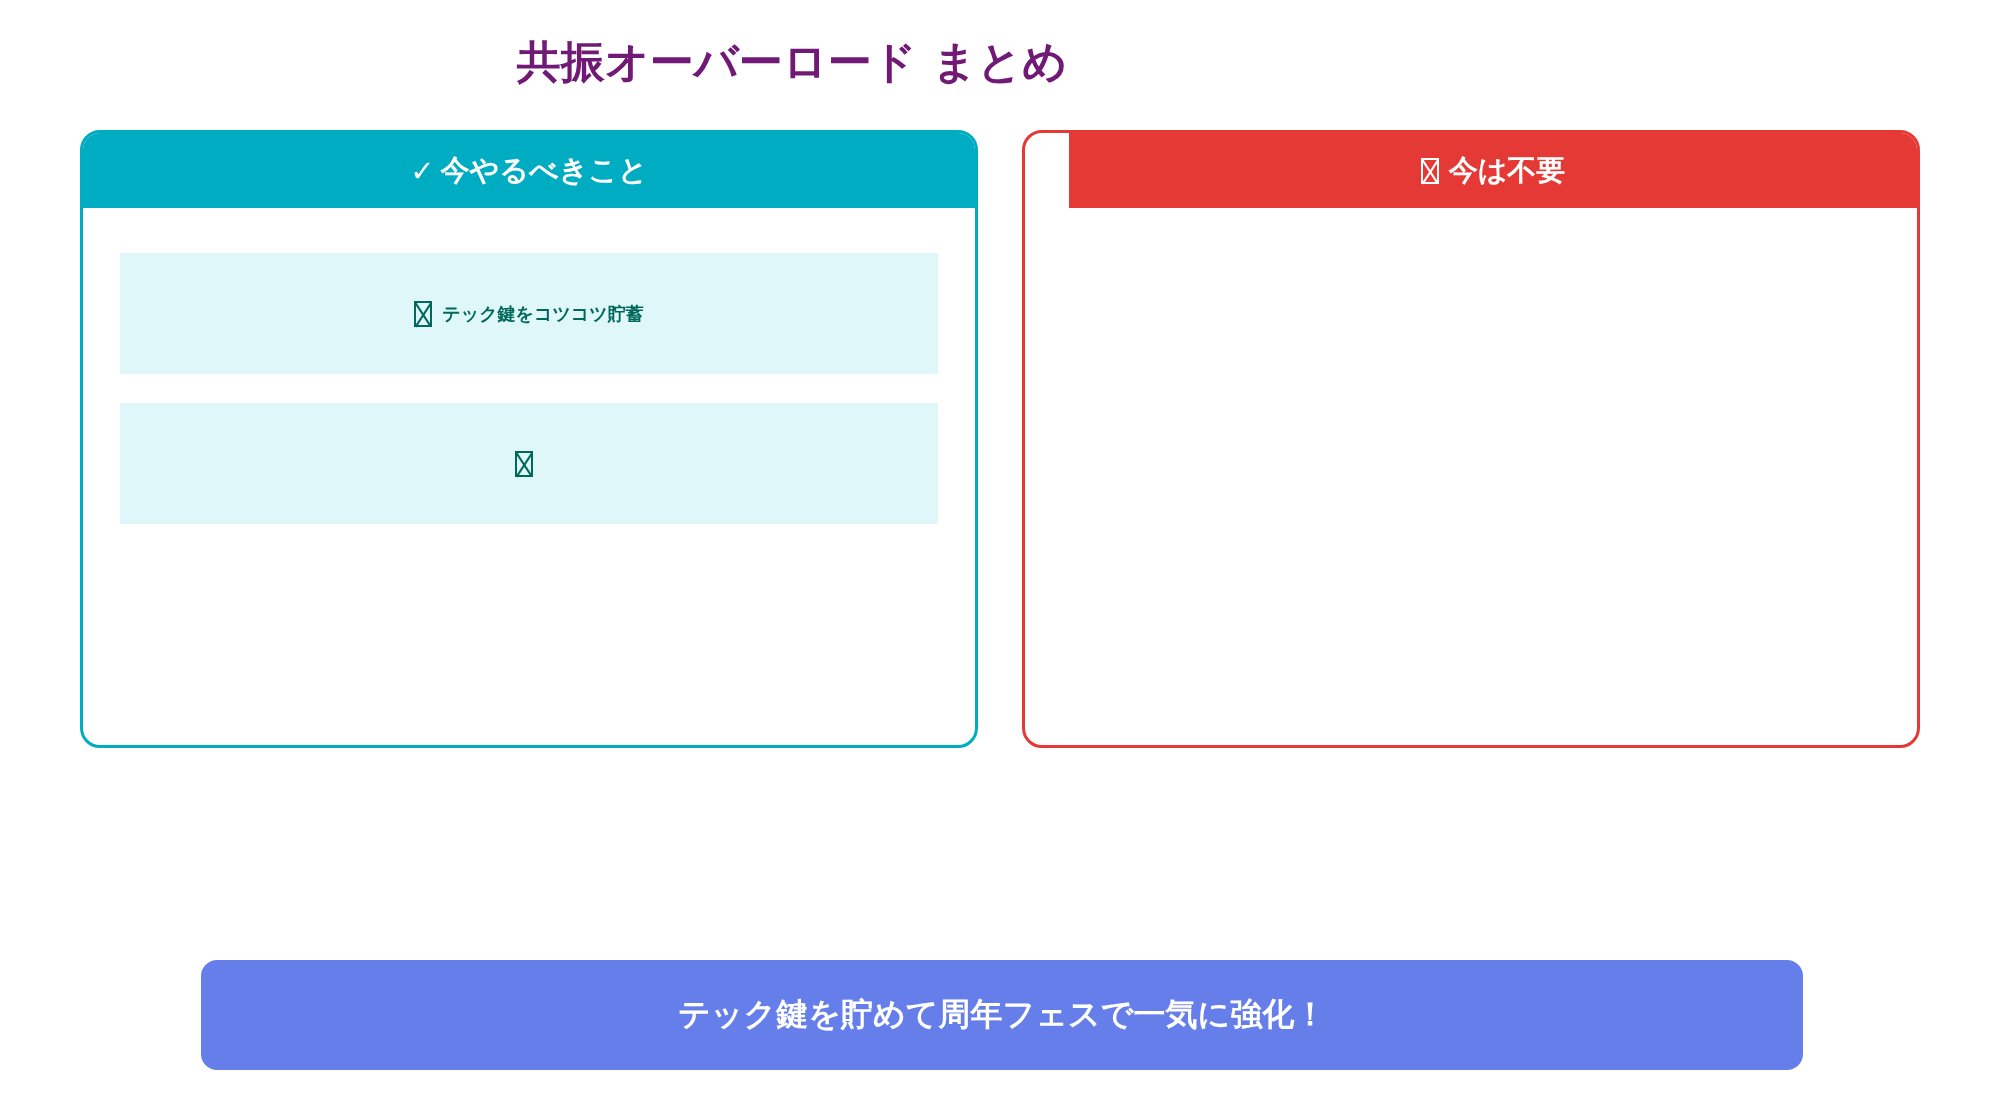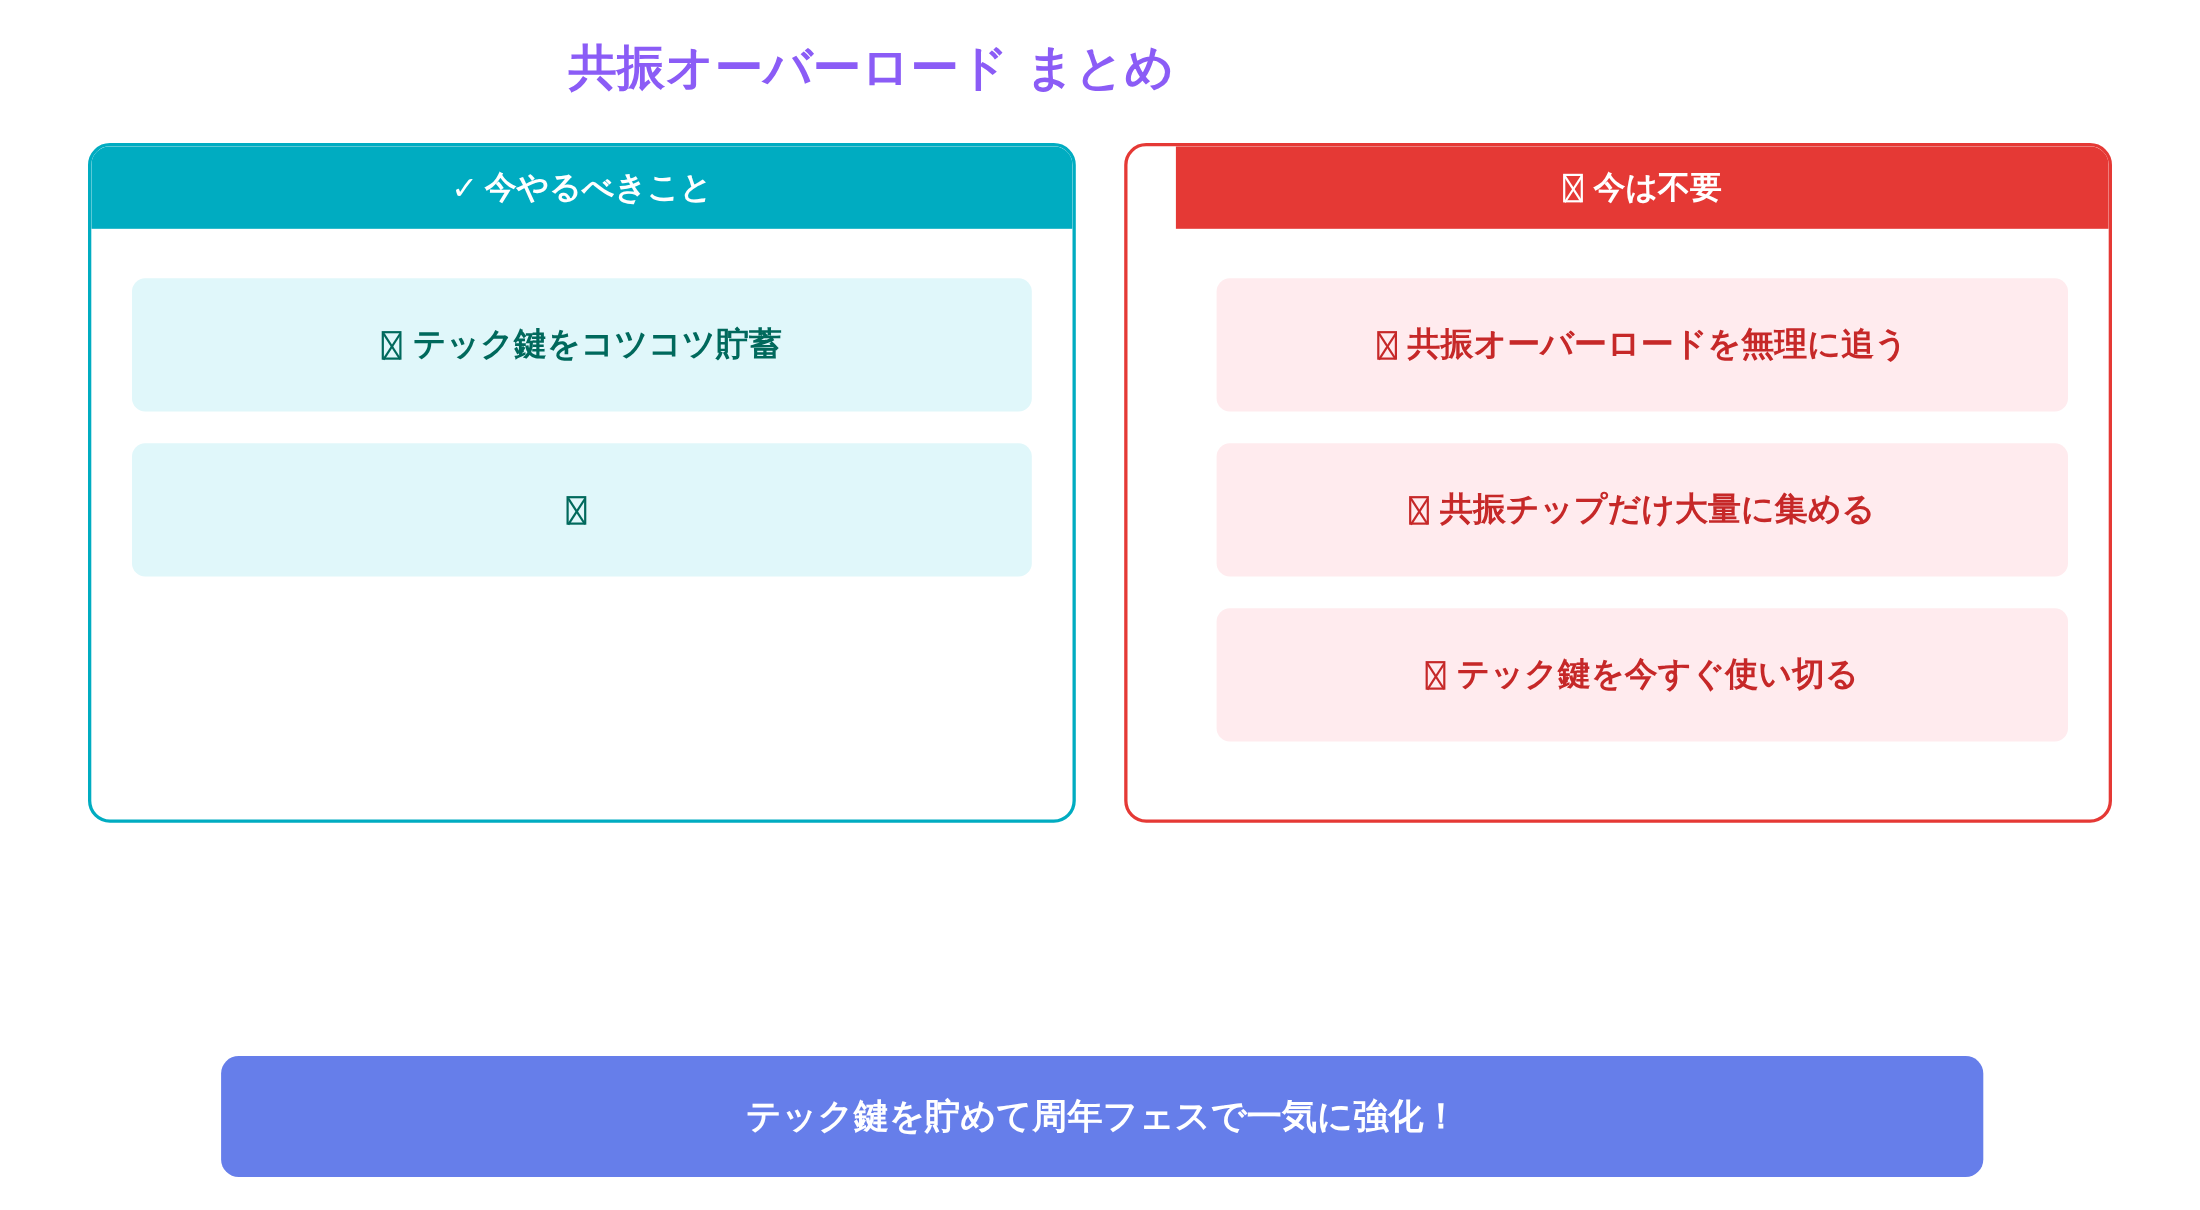--- a/index.html
+++ b/index.html
@@ -3,41 +3,41 @@
 <meta charset="utf-8">
 <style>
   html, body { margin: 0; padding: 0; }
   body {
     width: 2000px; height: 1100px; background: #ffffff;
     font-family: "DejaVu Sans", "Liberation Sans", sans-serif;
     position: relative; overflow: hidden;
   }
   .title {
     position: absolute; left: 0; top: 30px; width: 1584px;
-    text-align: center; font-size: 44px; font-weight: bold; color: #8b5cf6;
+    text-align: center; font-size: 44px; font-weight: bold; color: #701a75;
     line-height: 64px;
   }
   .card {
     position: absolute; top: 130px; width: 898px; height: 618px;
     border: 3px solid; border-radius: 20px; box-sizing: border-box;
     background: #ffffff; overflow: hidden;
   }
   .card.do { left: 80px; border-color: #00acc1; }
   .card.dont { left: 1022px; border-color: #e53935; padding-left: 44px; }
   .card-header {
     height: 75px; display: flex; align-items: center; justify-content: center;
     color: #ffffff; font-size: 29px; font-weight: bold;
   }
   .card.do .card-header { background: #00acc1; }
   .card.dont .card-header { background: #e53935; }
   .items { padding: 45px 37px 0 37px; }
   .item {
-    height: 121px; border-radius: 12px; margin-bottom: 29px;
+    height: 121px; border-radius: 0; margin-bottom: 29px;
     display: flex; align-items: center; justify-content: center;
-    font-size: 30px; font-weight: bold;
+    font-size: 18px; font-weight: bold;
   }
   .card.do .item { background: #e0f7fa; color: #00695c; }
   .card.dont .item { background: #ffebee; color: #c62828; }
   .icon-box {
     display: inline-block; width: 18px; height: 26px; border: 2px solid currentColor;
     box-sizing: border-box; margin-right: 10px; position: relative; vertical-align: middle;
   }
   .icon-box::before, .icon-box::after {
     content: ""; position: absolute; left: 50%; top: -2px; width: 1.5px; height: 28px;
     background: currentColor; transform-origin: center;
@@ -71,31 +71,17 @@
       <span class="icon-box"></span>
     </div>
   </div>
 </div>
 
 <div class="card dont">
   <div class="card-header">
     <span class="icon-box"></span>
     <span>今は不要</span>
   </div>
-  <div class="items">
-    <div class="item">
-      <span class="icon-box"></span>
-      <span>共振オーバーロードを無理に追う</span>
-    </div>
-    <div class="item">
-      <span class="icon-box"></span>
-      <span>共振チップだけ大量に集める</span>
-    </div>
-    <div class="item">
-      <span class="icon-box"></span>
-      <span>テック鍵を今すぐ使い切る</span>
-    </div>
-  </div>
 </div>
 
 <div class="banner">
   <span>テック鍵を貯めて周年フェスで一気に強化！</span>
 </div>
 
 </body></html>

